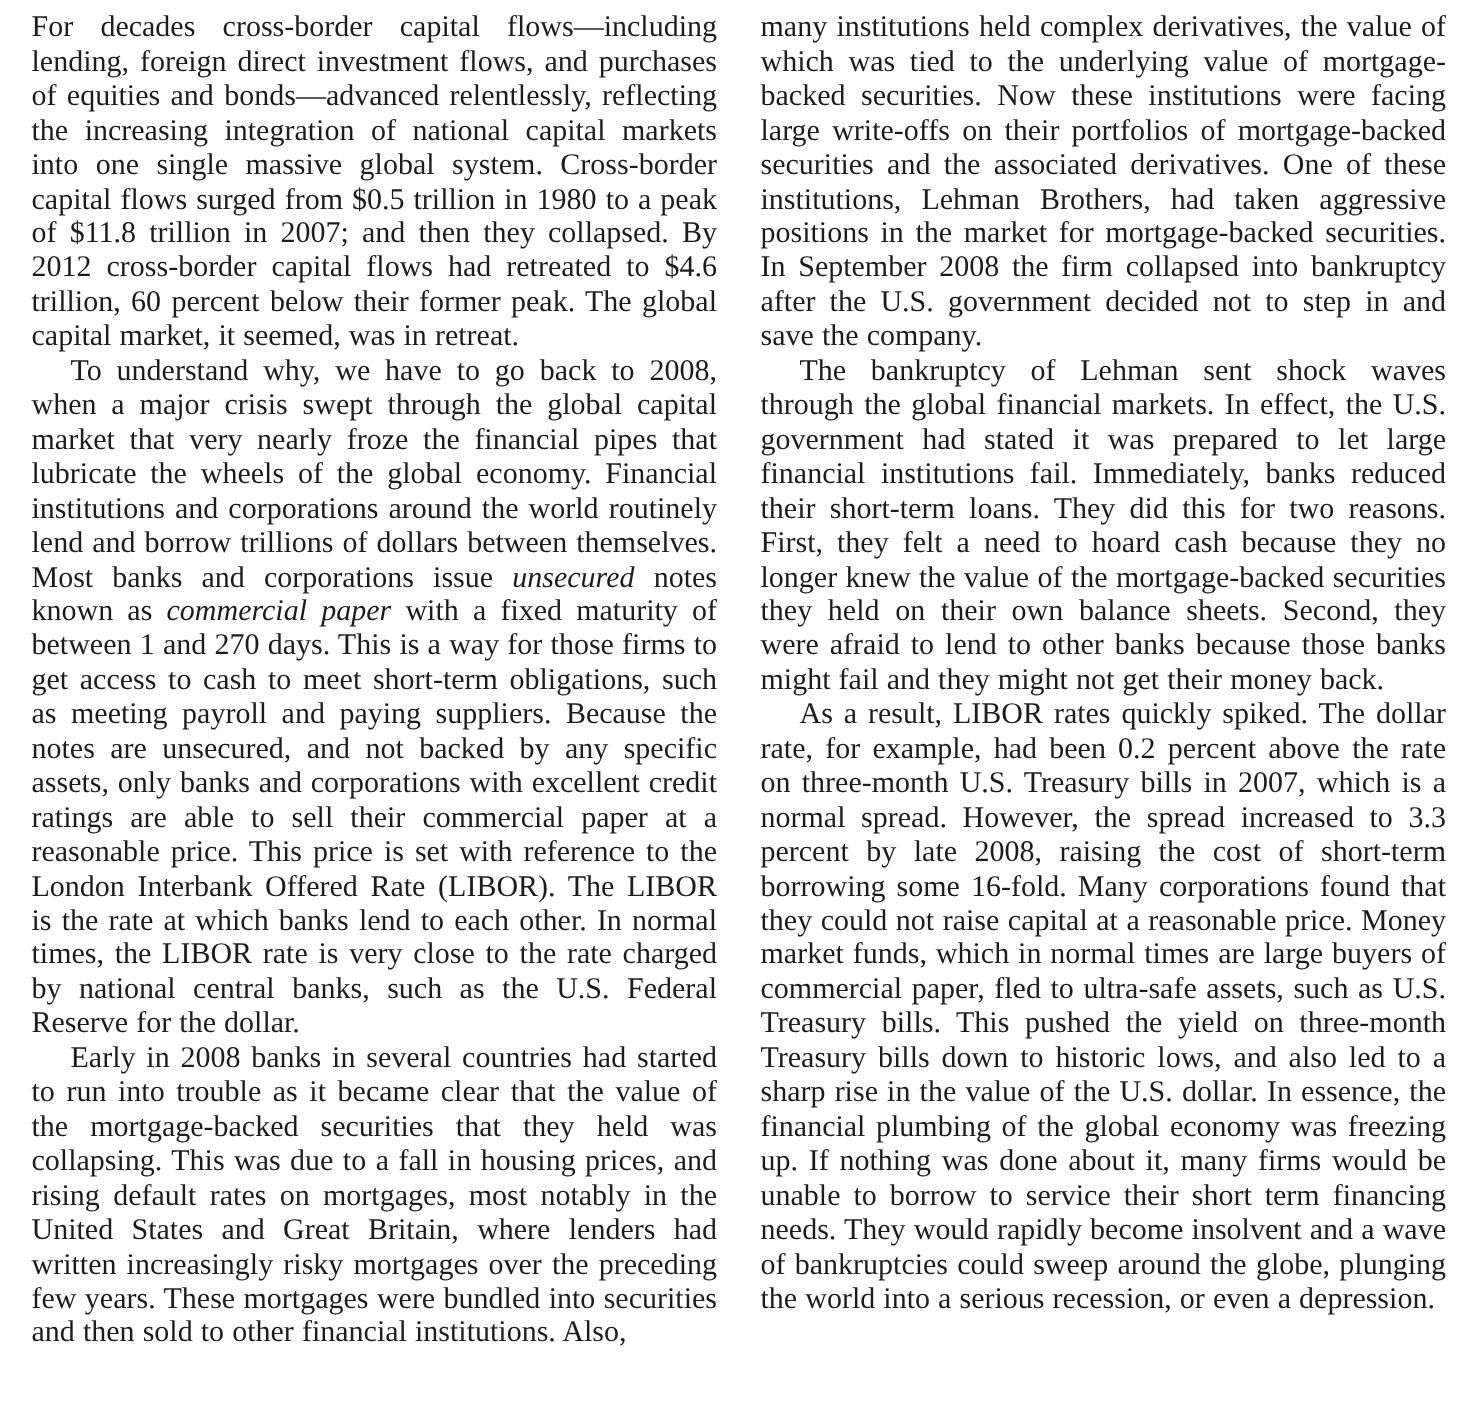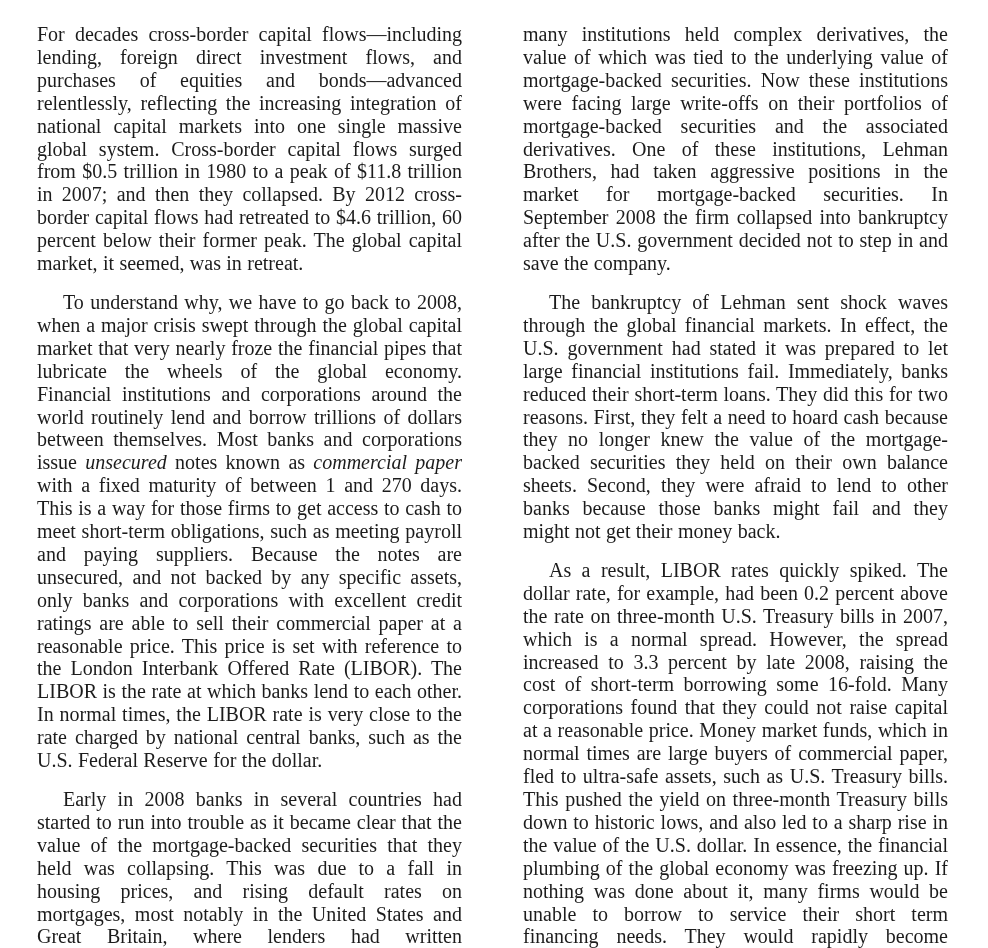--- a/index.html
+++ b/index.html
@@ -25,21 +25,21 @@
     gap: 29px;
   }
   .col {
     width: 457px;
     text-align: justify;
     hyphens: auto;
     -webkit-hyphens: auto;
     word-spacing: 0.02em;
   }
   .para {
-    margin: 16px;
+    margin: 0;
     padding: 0;
   }
   .para.indent {
     text-indent: 26px;
     font-family: Liberation Serif, serif;
   }
   .it {
     font-style: italic;
   }
 </style>

